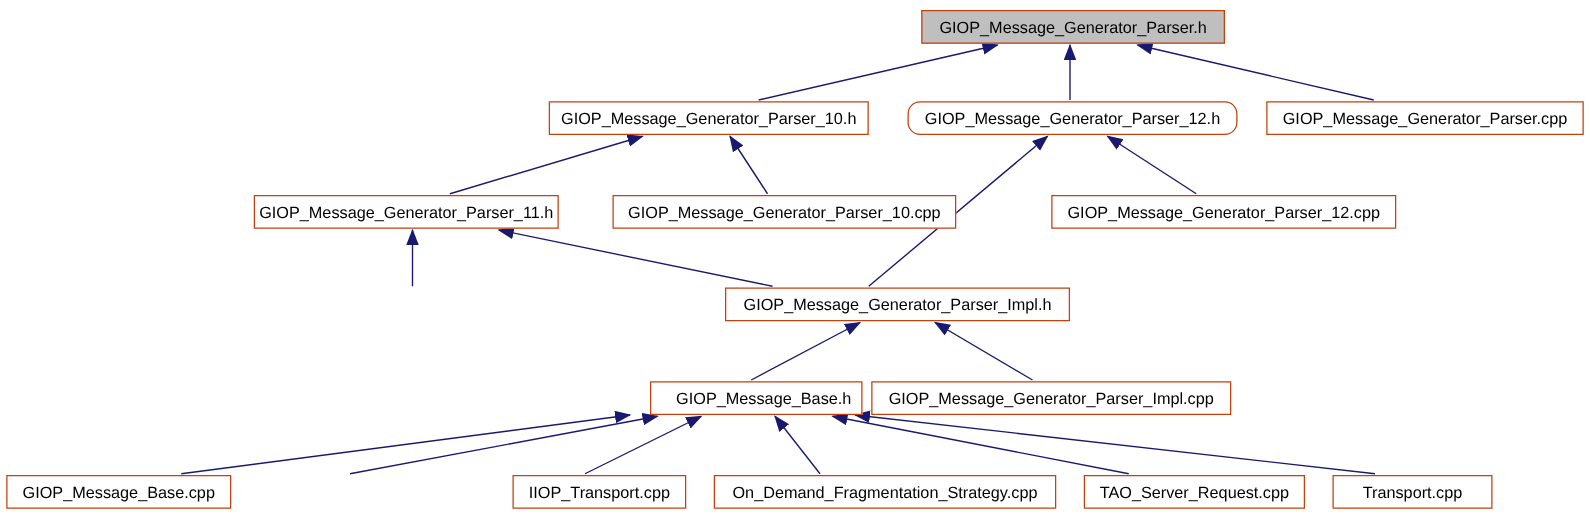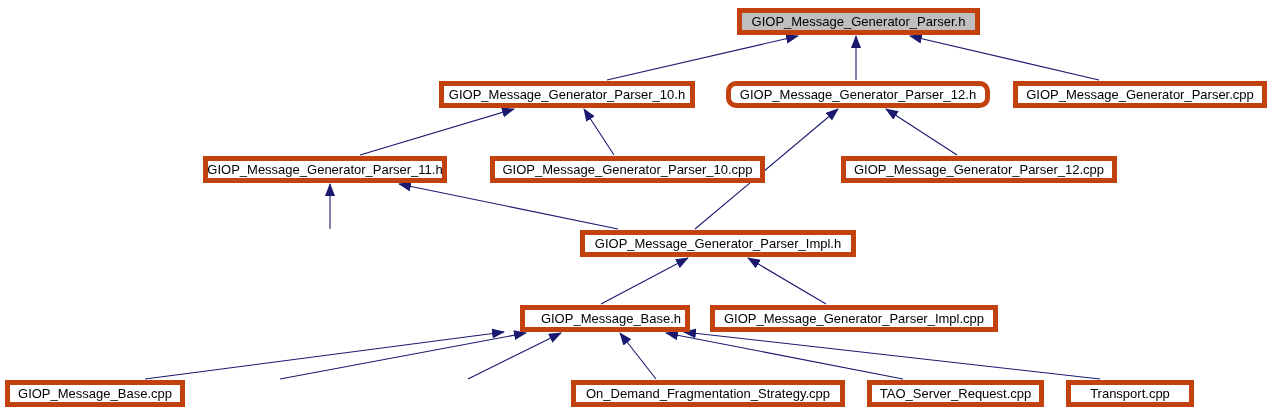--- a/index.html
+++ b/index.html
@@ -26,21 +26,21 @@
   #node-layer {
     position: absolute;
     left: 0;
     top: 0;
     width: 1272px;
     height: 411px;
   }
   .node {
     position: absolute;
     box-sizing: border-box;
-    border: 5px solid #c2410c;
+    border: 1px solid #c2410c;
     background: #ffffff;
     color: #000000;
     display: flex;
     align-items: center;
     justify-content: center;
     font-size: 13px;
     line-height: 1;
     white-space: nowrap;
     cursor: pointer;
   }
@@ -103,25 +103,28 @@
       </div>
       <div class="node" style="left: 841px; top: 156px; width: 276px; height: 27px;">
         <span>GIOP_Message_Generator_Parser_12.cpp</span>
       </div>
       <div class="node" style="left: 580px; top: 230px; width: 276px; height: 27px;">
         <span>GIOP_Message_Generator_Parser_Impl.h</span>
       </div>
       <div class="node" style="left: 520px; top: 305px; width: 170px; height: 27px; padding-left: 12px;">
         <span>GIOP_Message_Base.h</span>
       </div>
-      <div class="node" style="left: 697px; top: 305px; width: 288px; height: 27px; margin-left: 13px;">
+      <div class="node" style="left: 697px; top: 305px; width: 288px; height: 27px;">
         <span>GIOP_Message_Generator_Parser_Impl.cpp</span>
       </div>
       <div class="node" style="left: 5px; top: 380px; width: 180px; height: 27px;">
         <span>GIOP_Message_Base.cpp</span>
+      </div>
+      <div class="node" style="left: 410px; top: 380px; width: 139px; height: 27px;">
+        <span>IIOP_Transport.cpp</span>
       </div>
       <div class="node" style="left: 571px; top: 380px; width: 274px; height: 27px;">
         <span>On_Demand_Fragmentation_Strategy.cpp</span>
       </div>
       <div class="node" style="left: 867px; top: 380px; width: 177px; height: 27px;">
         <span>TAO_Server_Request.cpp</span>
       </div>
       <div class="node" style="left: 1066px; top: 380px; width: 128px; height: 27px;">
         <span>Transport.cpp</span>
       </div>

